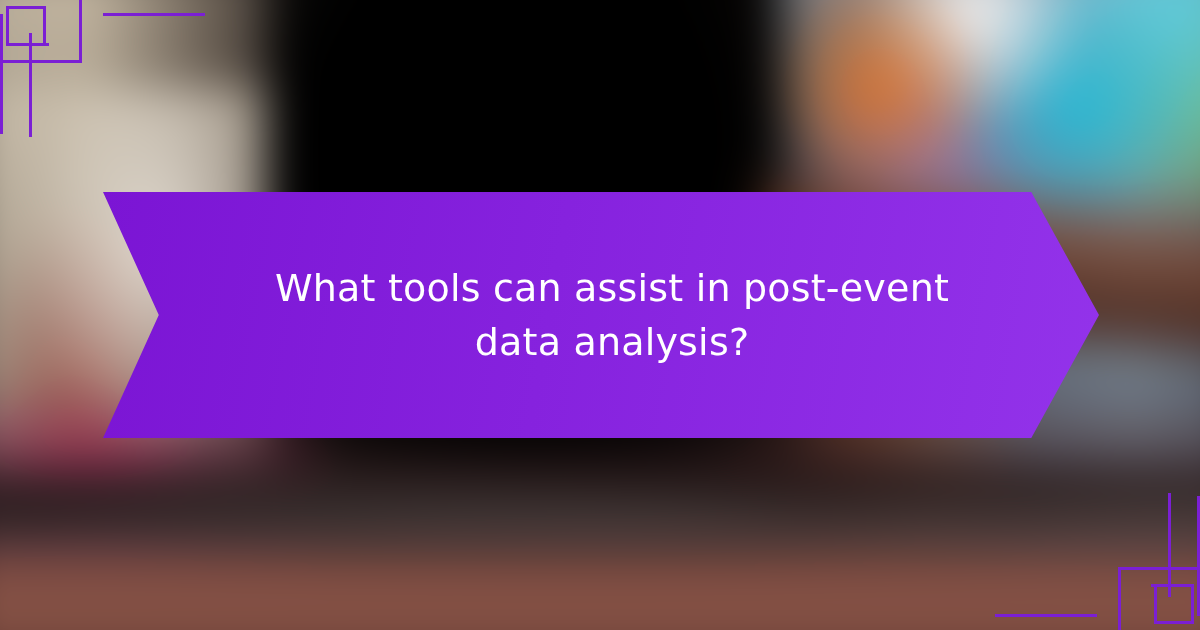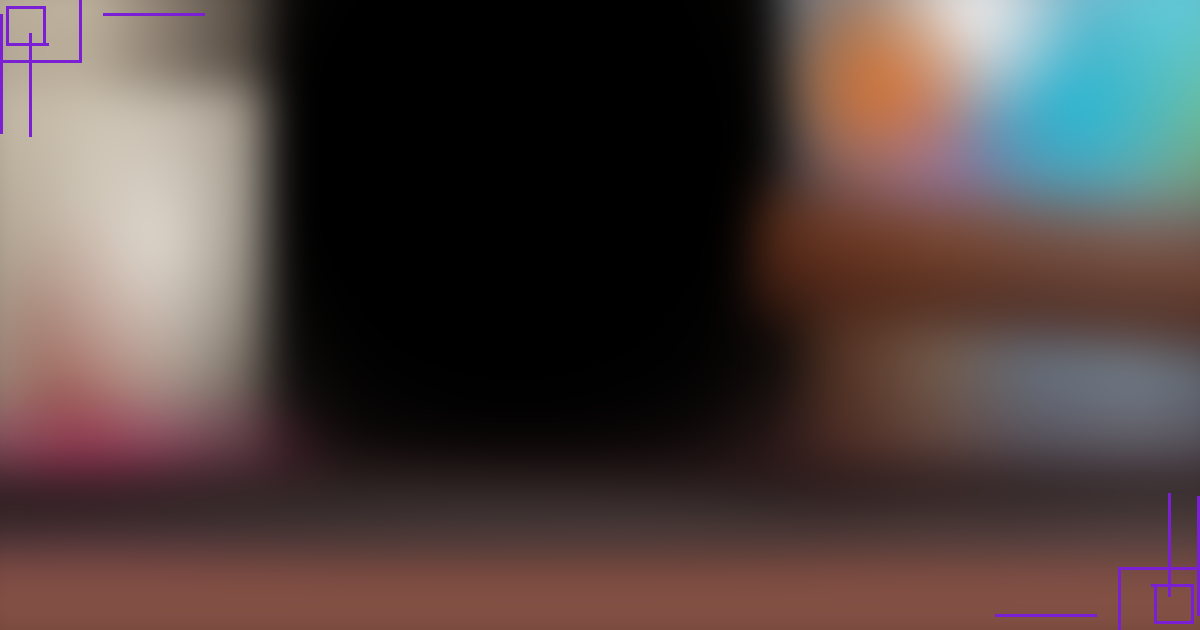--- a/index.html
+++ b/index.html
@@ -183,14 +183,17 @@
     <span style="right:6px;  bottom:6px;   width:3px;  height:40px;"></span>
     <span style="right:43px; bottom:6px;   width:3px;  height:40px;"></span>
     <span style="right:0px;  bottom:14px;  width:3px;  height:120px;"></span>
     <span style="right:0px;  bottom:60px;  width:3px;  height:74px;"></span>
     <span style="right:0px;  bottom:60px;  width:82px; height:3px;"></span>
     <span style="right:79px; bottom:0px;   width:3px;  height:63px;"></span>
     <span style="right:29px; bottom:33px;  width:3px;  height:104px;"></span>
     <span style="right:103px; bottom:13px; width:102px; height:3px;"></span>
   </div>
 
+  <div class="banner">
+    <div class="banner-text">What tools can assist in post-event data analysis?</div>
+  </div>
 
 </div>
 
 </body></html>

